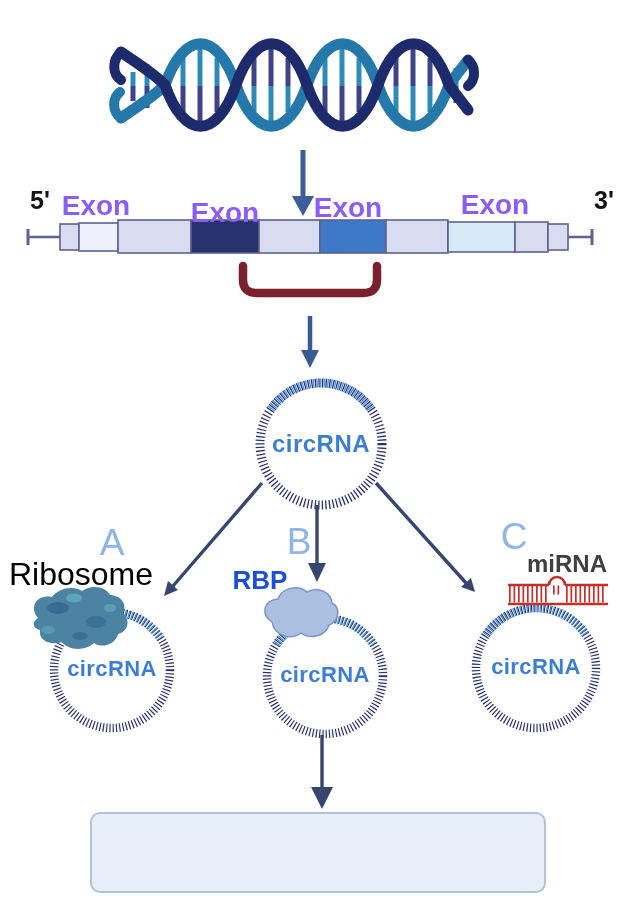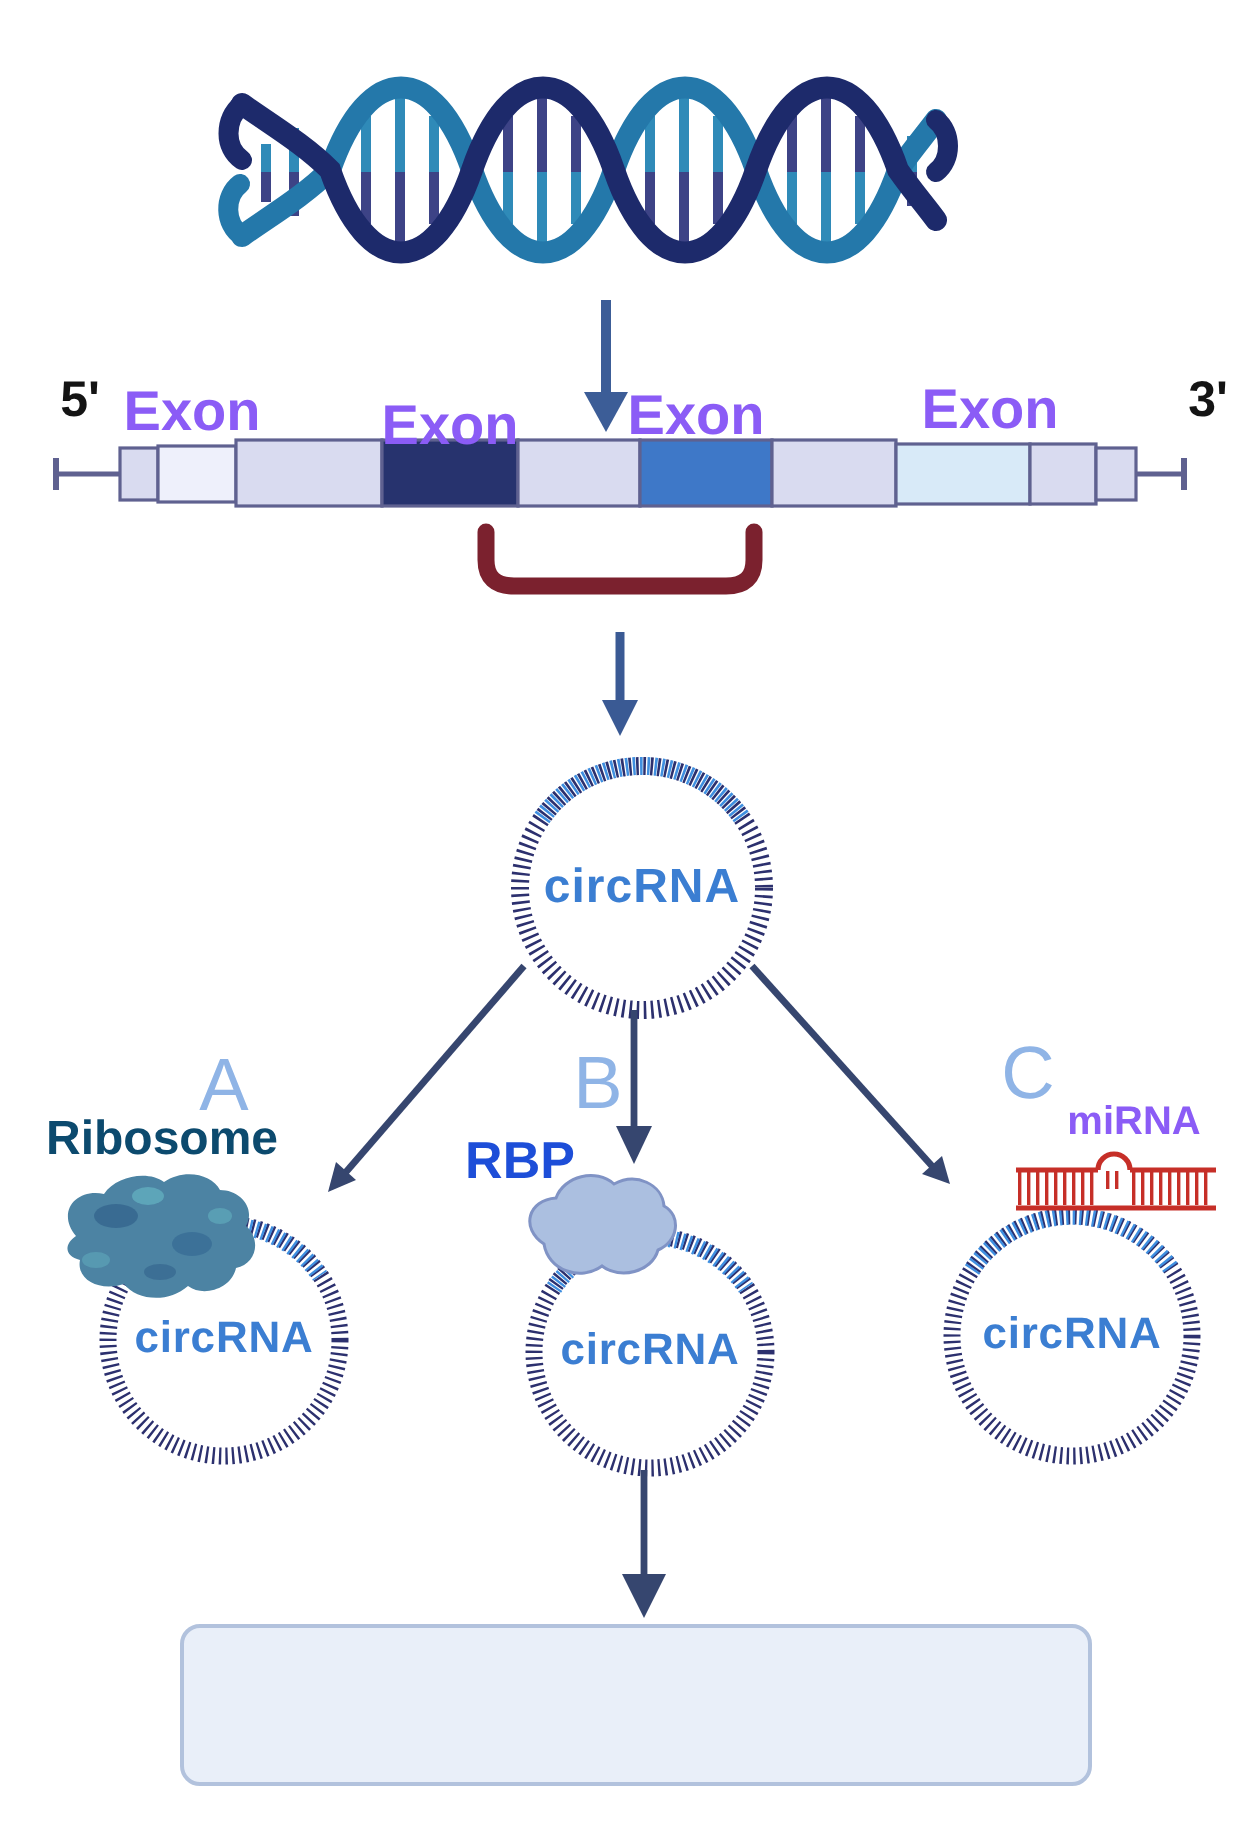--- a/index.html
+++ b/index.html
@@ -7,23 +7,23 @@
           font-family:"Liberation Sans",sans-serif;}
   .gfx{position:absolute;left:0;top:0;width:630px;height:912px;}
   .lbl{position:absolute;white-space:nowrap;}
   .center{transform:translateX(-50%);}
   .prime{font-size:25px;font-weight:700;color:#141414;}
   .exon{font-size:28px;font-weight:700;color:#8b5cf6;}
   .backsplice{font-size:23px;font-weight:700;color:#a83432;}
   .circ-text{font-size:24px;font-weight:700;color:#3b7ed2;letter-spacing:0.5px;}
   .circ-text-sm{font-size:22px;font-weight:700;color:#3b7ed2;letter-spacing:0.4px;}
   .letter{font-size:37px;font-weight:500;color:#8fb4e6;}
-  .ribosome-lbl{font-size:24px;font-weight:700;color:#0c4a6e;}
+  .ribosome-lbl{font-size:32px;font-weight:400;color:#000000;}
   .rbp-lbl{font-size:26px;font-weight:700;color:#1d4ed8;}
-  .mirna-lbl{font-size:20px;font-weight:700;color:#8b5cf6;}
+  .mirna-lbl{font-size:24px;font-weight:700;color:#404040;}
   .outcome{position:absolute;left:90px;top:812px;width:456px;height:81px;
            background:#e9eff9;border:2px solid #b2c2dd;border-radius:10px;
            box-sizing:border-box;display:flex;flex-direction:column;
            align-items:center;justify-content:center;}
   .outcome div{font-size:23px;font-weight:700;color:#ab3340;line-height:1.35;}
 </style>
 </head>
 <body>
 
 <div class="canvas">

